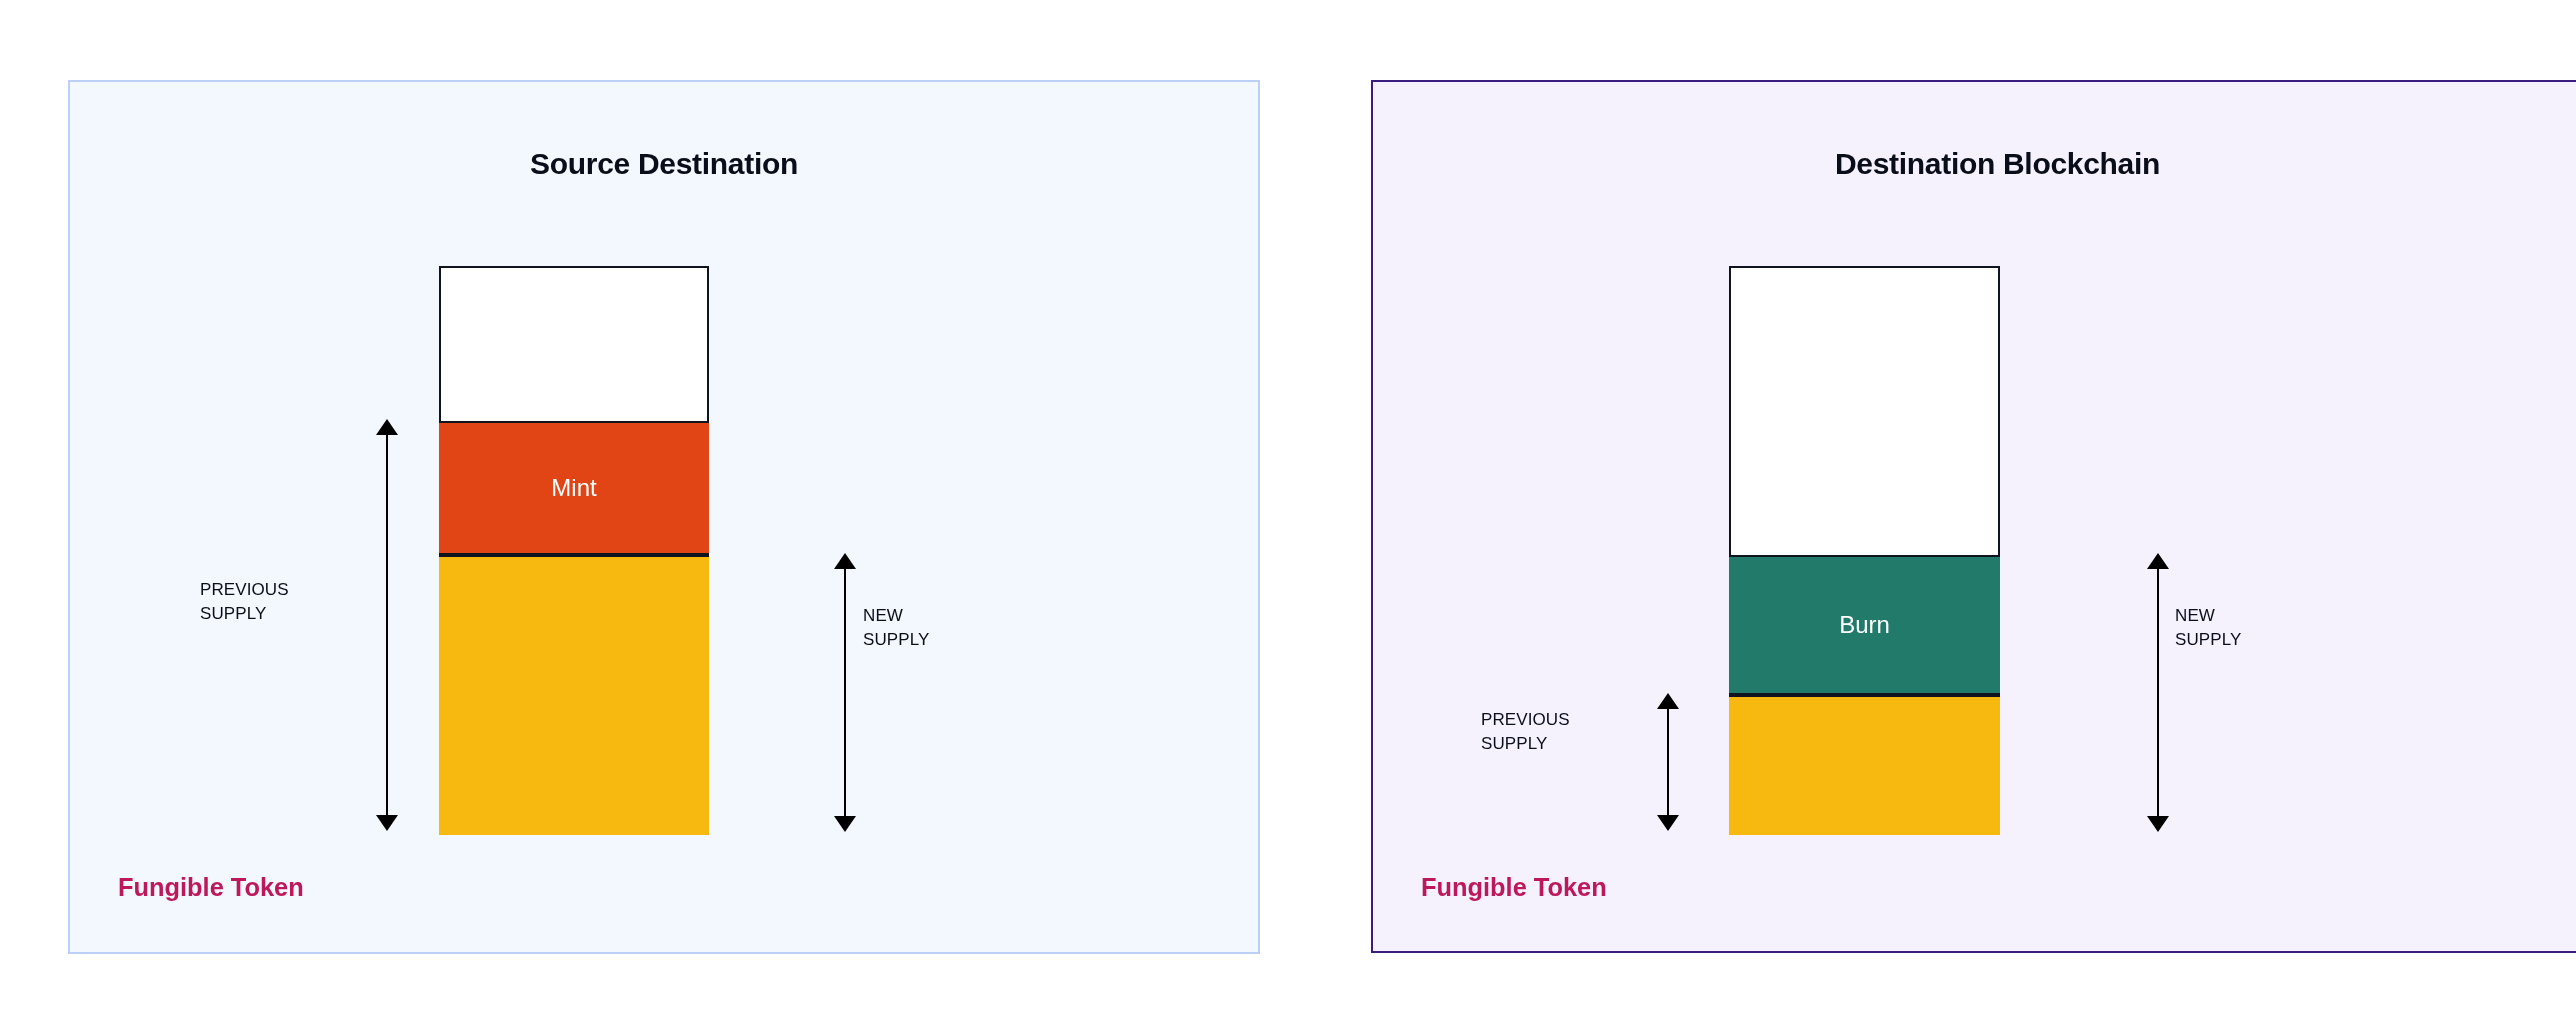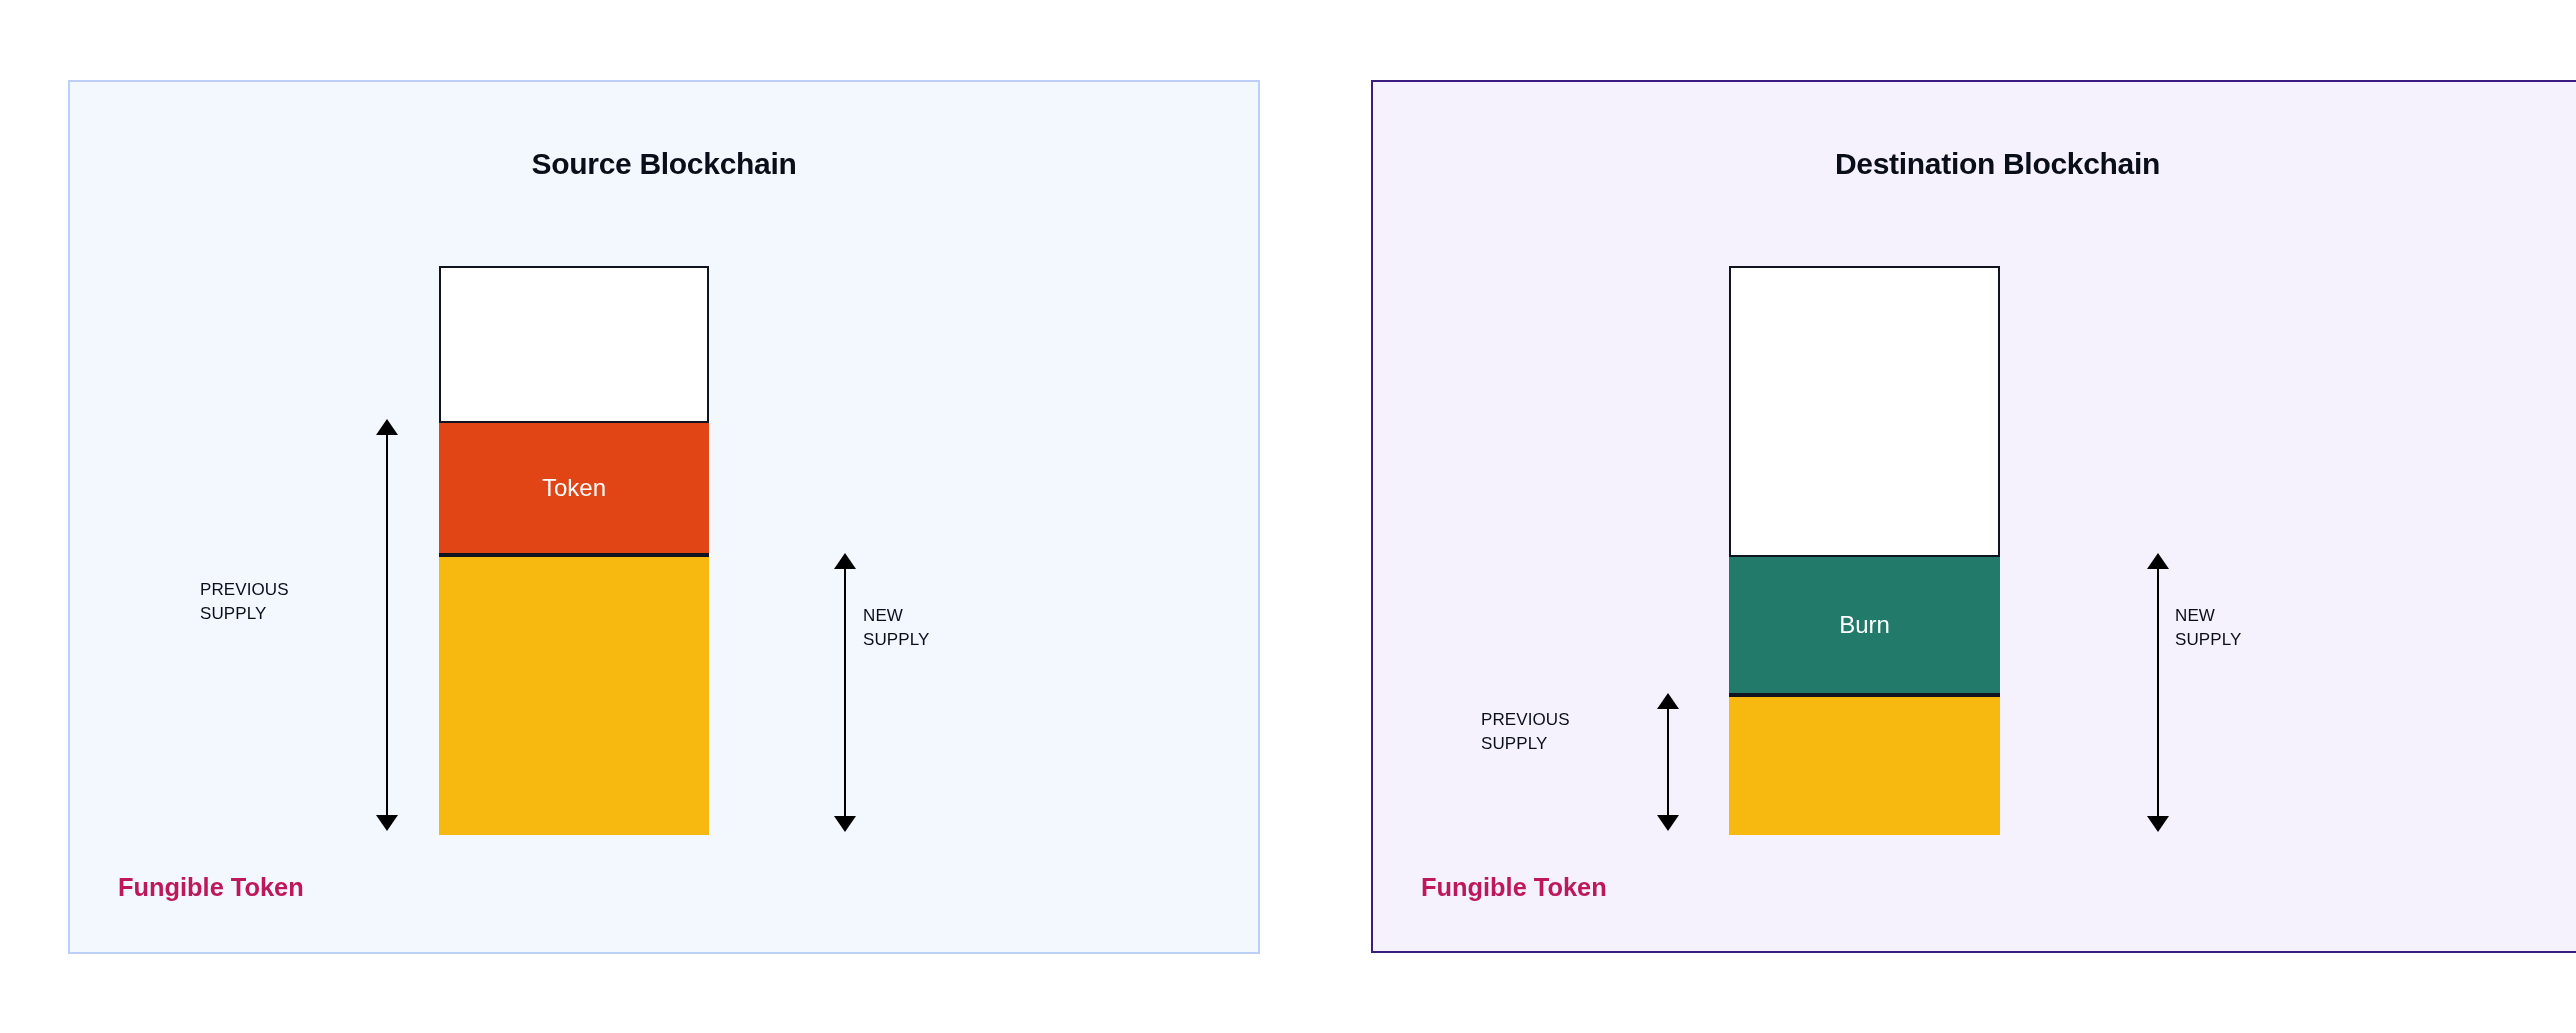--- a/index.html
+++ b/index.html
@@ -165,25 +165,25 @@
   .arrow-dst-prev  { left: 284px; top: 611px;  height: 138px; }
   .label-dst-prev  { left: 108px; top: 626px;  width: 163px; }
   .arrow-dst-new   { left: 774px; top: 471px; height: 279px; }
   .label-dst-new   { left: 802px; top: 522px; width: 163px; }
 </style>
 </head>
 <body>
 
 <div class="panel panel-source">
 
-  <div class="panel-title">Source Blockchain</div>
+  <div class="panel-title">Source Destination</div>
 
   <div class="bar bar-source">
     <div class="seg seg-burn">
-      <span>Token</span>
+      <span>Mint</span>
     </div>
     <div class="seg seg-remaining-source"></div>
   </div>
 
   <div class="arrow arrow-src-prev">
     <div class="head head-up"></div>
     <div class="shaft"></div>
     <div class="head head-down"></div>
   </div>
   <div class="arrow-label label-src-prev">PREVIOUS

